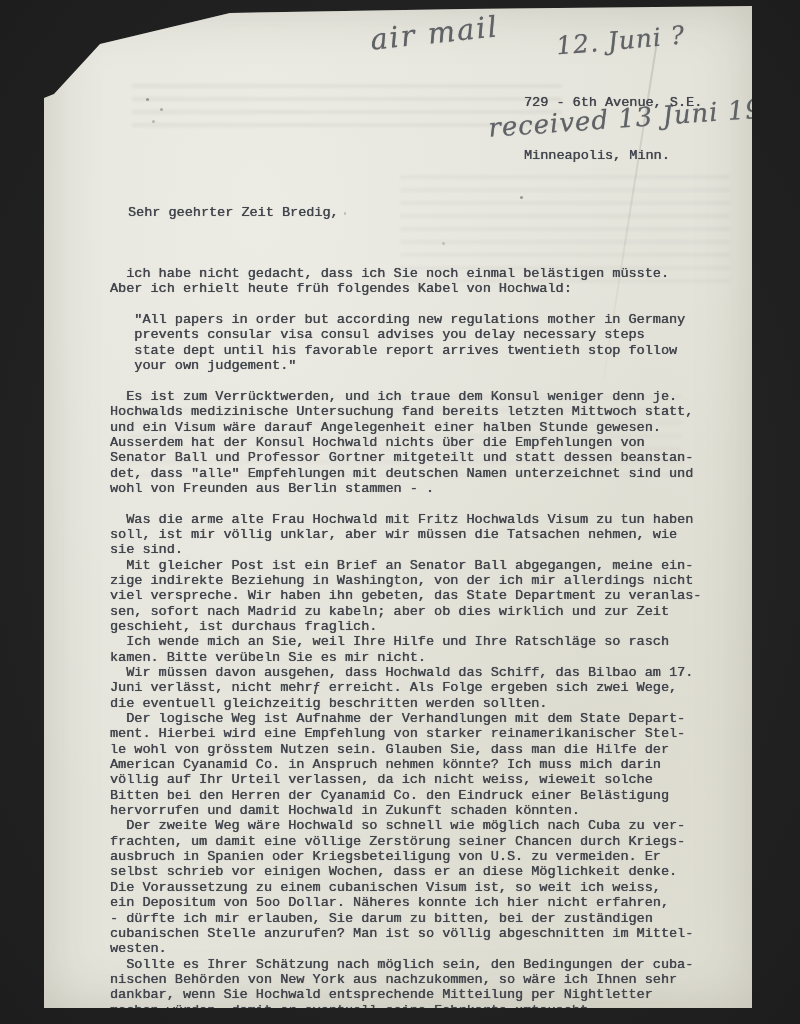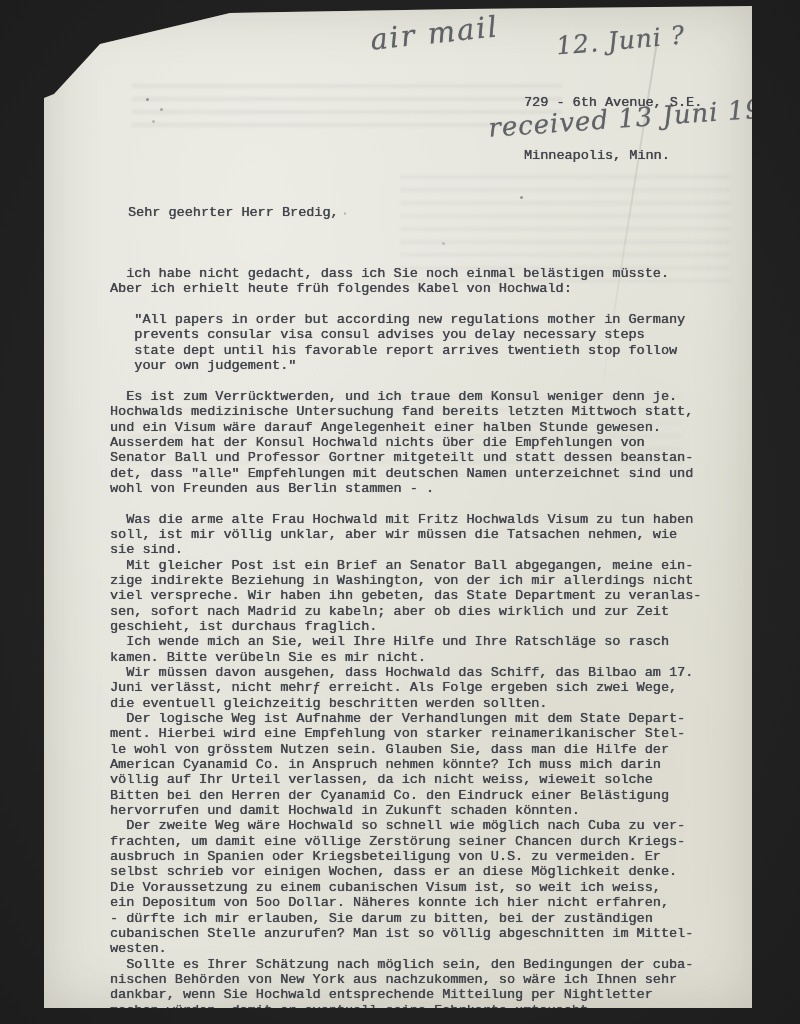--- a/index.html
+++ b/index.html
@@ -86,17 +86,17 @@
   <div class="hw hw-airmail">air mail</div>
   <div class="hw hw-datequery">12. Juni ?</div>
   <div class="hw hw-received">received 13 Juni 1941</div>
 
   <div class="address typed">
     <div>729 - 6th Avenue, S.E.</div>
     <div>Minneapolis, Minn.</div>
   </div>
 
   <div class="letter typed">
-    <div class="tl salutation">Sehr geehrter Herr Bredig,</div>
+    <div class="tl salutation">Sehr geehrter Zeit Bredig,</div>
     <div><div class="tl"></div><div class="tl">  ich habe nicht gedacht, dass ich Sie noch einmal belästigen müsste.</div><div class="tl">Aber ich erhielt heute früh folgendes Kabel von Hochwald:</div><div class="tl"></div><div class="tl">   "All papers in order but according new regulations mother in Germany</div><div class="tl">   prevents consular visa consul advises you delay necessary steps</div><div class="tl">   state dept until his favorable report arrives twentieth stop follow</div><div class="tl">   your own judgement."</div><div class="tl"></div><div class="tl">  Es ist zum Verrücktwerden, und ich traue dem Konsul weniger denn je.</div><div class="tl">Hochwalds medizinische Untersuchung fand bereits letzten Mittwoch statt,</div><div class="tl">und ein Visum wäre darauf Angelegenheit einer halben Stunde gewesen.</div><div class="tl">Ausserdem hat der Konsul Hochwald nichts über die Empfehlungen von</div><div class="tl">Senator Ball und Professor Gortner mitgeteilt und statt dessen beanstan-</div><div class="tl">det, dass "alle" Empfehlungen mit deutschen Namen unterzeichnet sind und</div><div class="tl">wohl von Freunden aus Berlin stammen - .</div><div class="tl"></div><div class="tl">  Was die arme alte Frau Hochwald mit Fritz Hochwalds Visum zu tun haben</div><div class="tl">soll, ist mir völlig unklar, aber wir müssen die Tatsachen nehmen, wie</div><div class="tl">sie sind.</div><div class="tl">  Mit gleicher Post ist ein Brief an Senator Ball abgegangen, meine ein-</div><div class="tl">zige indirekte Beziehung in Washington, von der ich mir allerdings nicht</div><div class="tl">viel verspreche. Wir haben ihn gebeten, das State Department zu veranlas-</div><div class="tl">sen, sofort nach Madrid zu kabeln; aber ob dies wirklich und zur Zeit</div><div class="tl">geschieht, ist durchaus fraglich.</div><div class="tl">  Ich wende mich an Sie, weil Ihre Hilfe und Ihre Ratschläge so rasch</div><div class="tl">kamen. Bitte verübeln Sie es mir nicht.</div><div class="tl">  Wir müssen davon ausgehen, dass Hochwald das Schiff, das Bilbao am 17.</div><div class="tl">Juni verlässt, nicht mehrƒ erreicht. Als Folge ergeben sich zwei Wege,</div><div class="tl">die eventuell gleichzeitig beschritten werden sollten.</div><div class="tl">  Der logische Weg ist Aufnahme der Verhandlungen mit dem State Depart-</div><div class="tl">ment. Hierbei wird eine Empfehlung von starker reinamerikanischer Stel-</div><div class="tl">le wohl von grösstem Nutzen sein. Glauben Sie, dass man die Hilfe der</div><div class="tl">American Cyanamid Co. in Anspruch nehmen könnte? Ich muss mich darin</div><div class="tl">völlig auf Ihr Urteil verlassen, da ich nicht weiss, wieweit solche</div><div class="tl">Bitten bei den Herren der Cyanamid Co. den Eindruck einer Belästigung</div><div class="tl">hervorrufen und damit Hochwald in Zukunft schaden könnten.</div><div class="tl">  Der zweite Weg wäre Hochwald so schnell wie möglich nach Cuba zu ver-</div><div class="tl">frachten, um damit eine völlige Zerstörung seiner Chancen durch Kriegs-</div><div class="tl">ausbruch in Spanien oder Kriegsbeteiligung von U.S. zu vermeiden. Er</div><div class="tl">selbst schrieb vor einigen Wochen, dass er an diese Möglichkeit denke.</div><div class="tl">Die Voraussetzung zu einem cubanischen Visum ist, so weit ich weiss,</div><div class="tl">ein Depositum von 5oo Dollar. Näheres konnte ich hier nicht erfahren,</div><div class="tl">- dürfte ich mir erlauben, Sie darum zu bitten, bei der zuständigen</div><div class="tl">cubanischen Stelle anzurufen? Man ist so völlig abgeschnitten im Mittel-</div><div class="tl">westen.</div><div class="tl">  Sollte es Ihrer Schätzung nach möglich sein, den Bedingungen der cuba-</div><div class="tl">nischen Behörden von New York aus nachzukommen, so wäre ich Ihnen sehr</div><div class="tl">dankbar, wenn Sie Hochwald entsprechende Mitteilung per Nightletter</div><div class="tl">machen würden, damit er eventuell seine Fahrkarte umtauscht.</div></div>
   </div>
 
 </div>
 
 </body></html>

